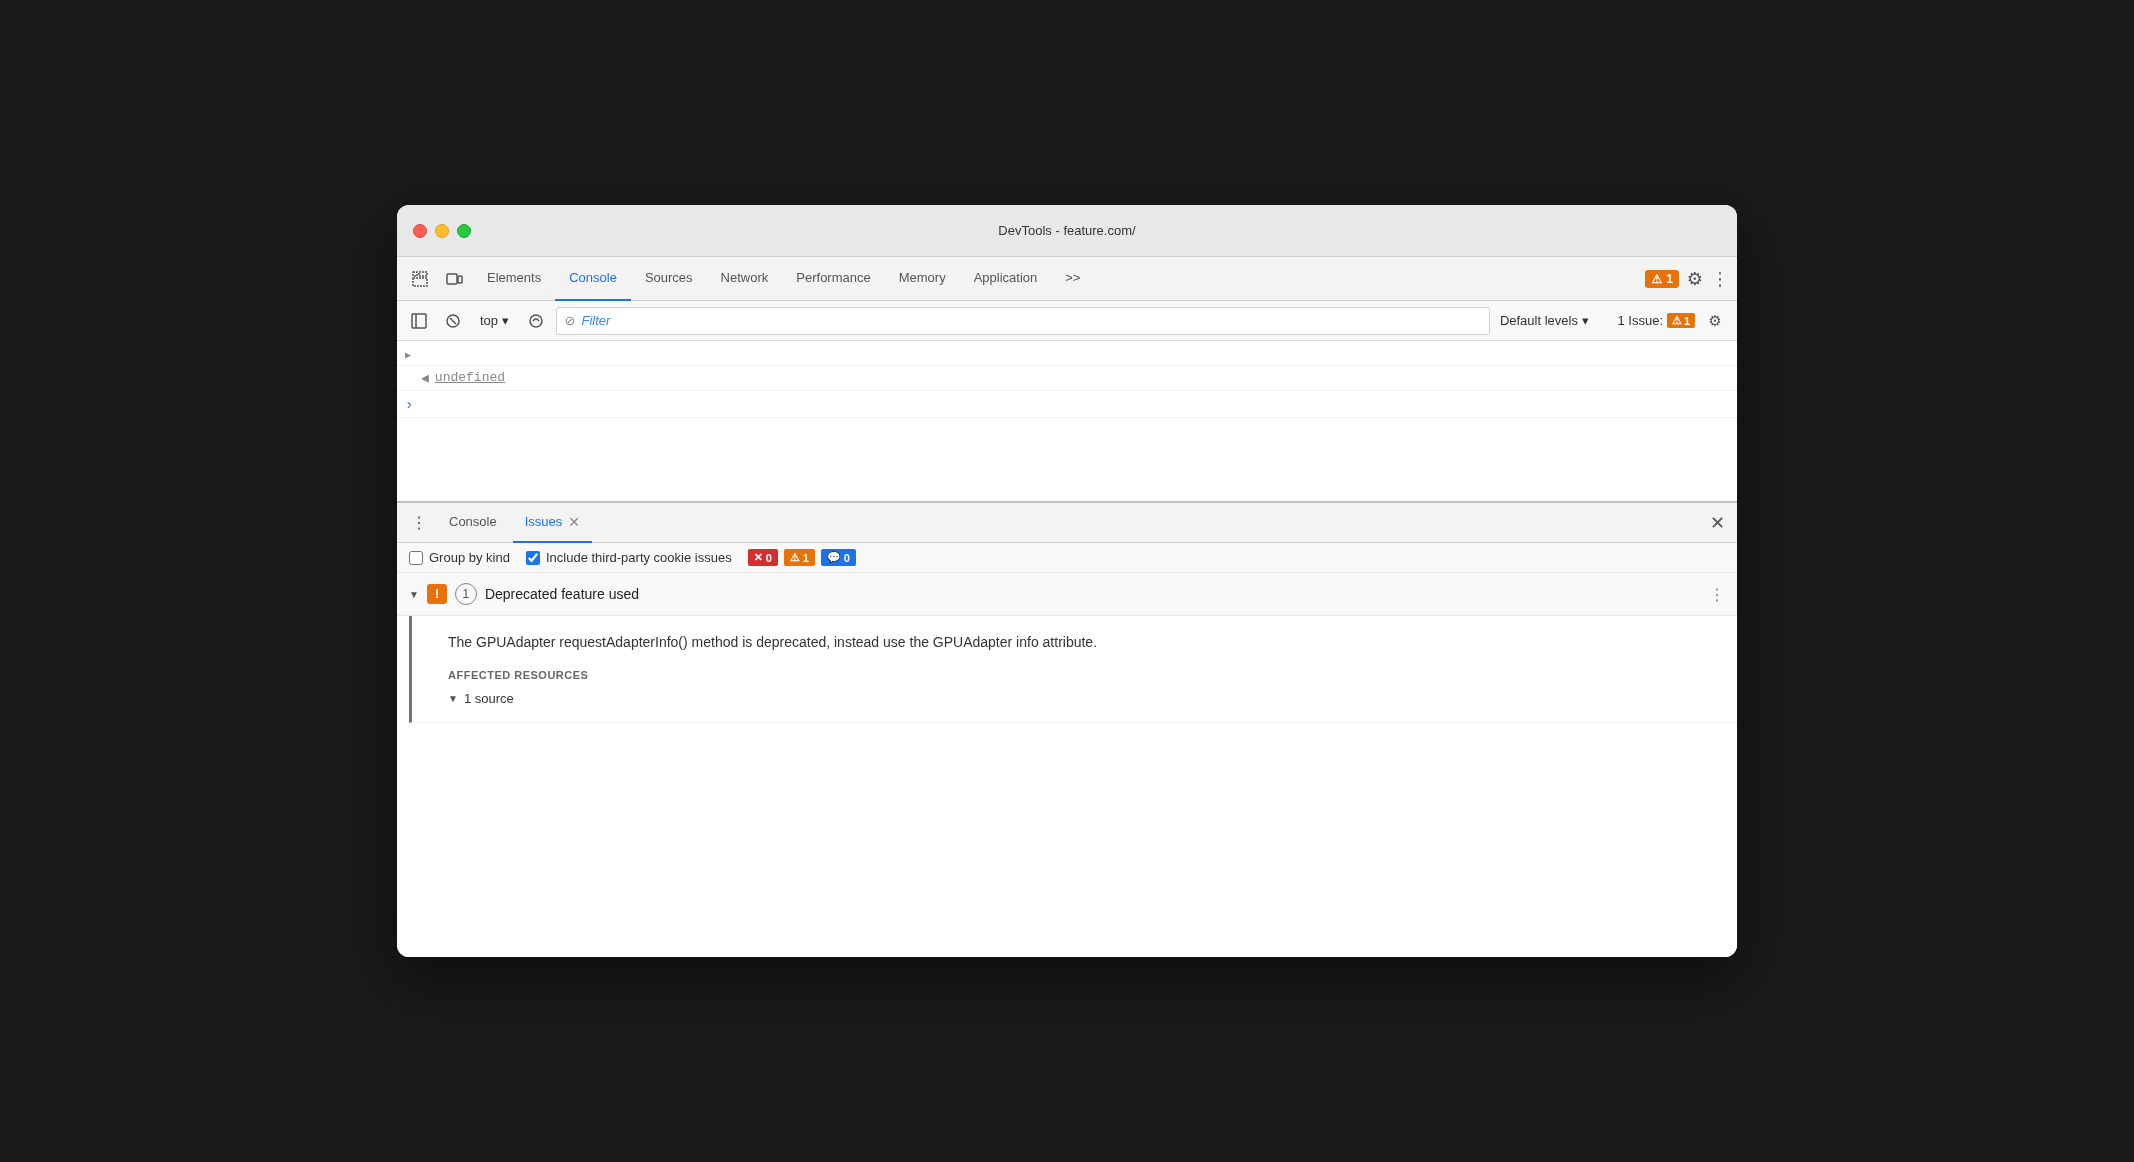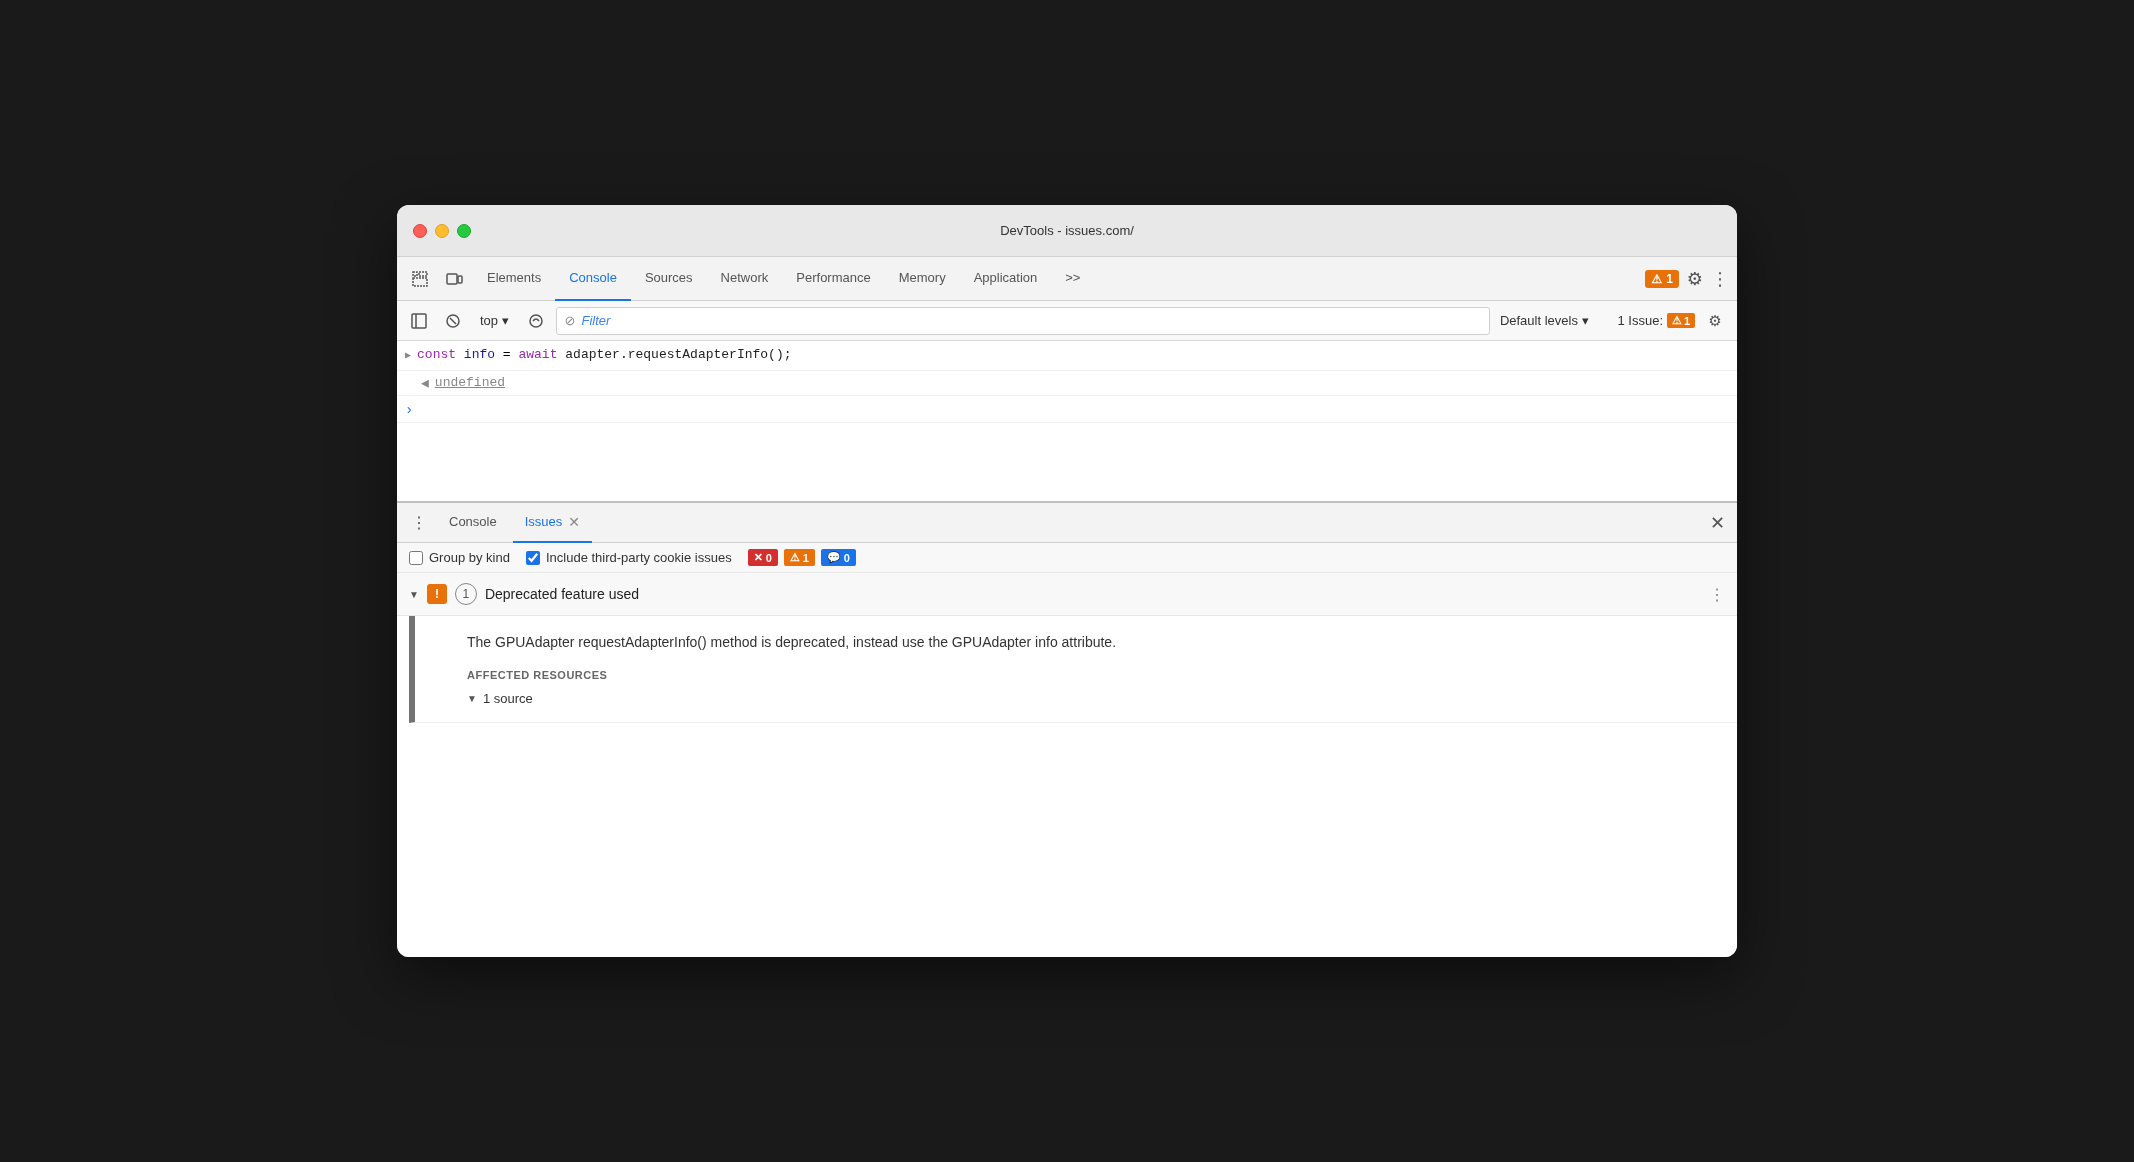--- a/index.html
+++ b/index.html
@@ -380,23 +380,23 @@
       color: #222;
       font-weight: 500;
     }
     .issue-group-dots {
       margin-left: auto;
       font-size: 16px;
       color: #888;
       cursor: pointer;
     }
     .issue-detail {
-      padding: 16px 20px 16px 52px;
+      padding: 16px 20px 16px 36px;
       border-bottom: 1px solid #f0f0f0;
-      border-left: 6px solid #737373;
+      border-left: 3px solid #737373;
       margin-left: 12px;
     }
     .issue-description {
       font-size: 14px;
       color: #333;
       line-height: 1.5;
       margin-bottom: 16px;
     }
     .affected-resources-label {
       font-size: 11px;
@@ -423,21 +423,21 @@
 <body>
 
 <div class="window">
 
   <div class="title-bar">
     <div class="traffic-lights">
       <div class="traffic-light close"></div>
       <div class="traffic-light minimize"></div>
       <div class="traffic-light maximize"></div>
     </div>
-    <span class="title-bar-text">DevTools - issues.com/</span>
+    <span class="title-bar-text">DevTools - feature.com/</span>
   </div>
 
   <div class="devtools">
 
     <div class="top-toolbar">
       <button class="toolbar-icon-btn" title="Inspect">
         <svg width="18" height="18" viewBox="0 0 18 18" fill="none">
           <rect x="2" y="2" width="4" height="4" stroke="#555" stroke-width="1.5" fill="none" stroke-dasharray="2,1"></rect>
           <rect x="2" y="8" width="14" height="8" stroke="#555" stroke-width="1.5" fill="none" stroke-dasharray="2,1"></rect>
           <rect x="8" y="2" width="8" height="4" stroke="#555" stroke-width="1.5" fill="none" stroke-dasharray="2,1"></rect>
@@ -533,23 +533,20 @@
 
       <button class="console-toolbar-icon">
         <span>⚙</span>
       </button>
     </div>
 
     <div class="console-content" style="height: 160px; flex: none;">
       <div class="console-line">
         <span class="expand-arrow">▶</span>
         <div class="console-code">
-          <div>
-            <span class="kw-const">const </span><span class="var-name">info</span><span> = </span><span class="kw-await">await </span><span class="fn-call">adapter.requestAdapterInfo();</span>
-          </div>
         </div>
       </div>
       <div class="console-line" style="padding-left: 24px;">
         <span class="result-arrow">◀</span>
         <span class="result-value">undefined</span>
       </div>
       <div class="console-line">
         <span class="input-prompt">›</span>
         <span>&nbsp;</span>
       </div>

